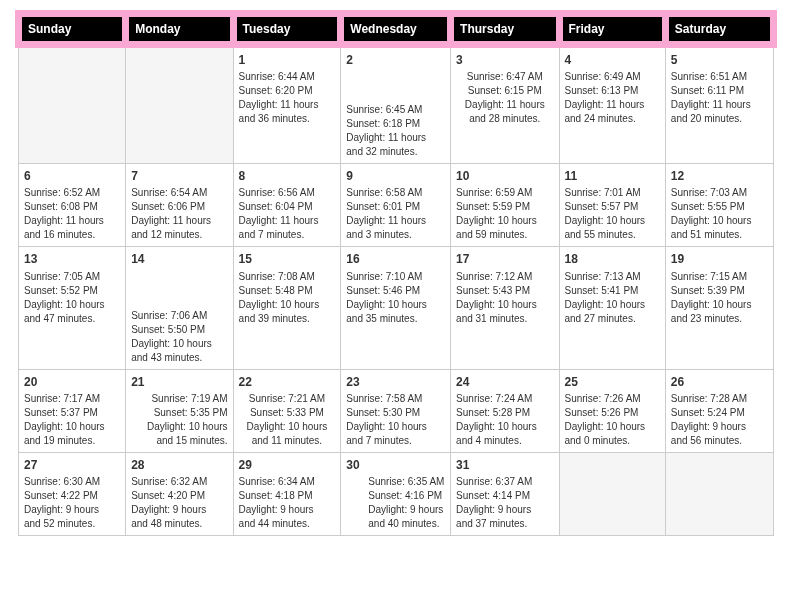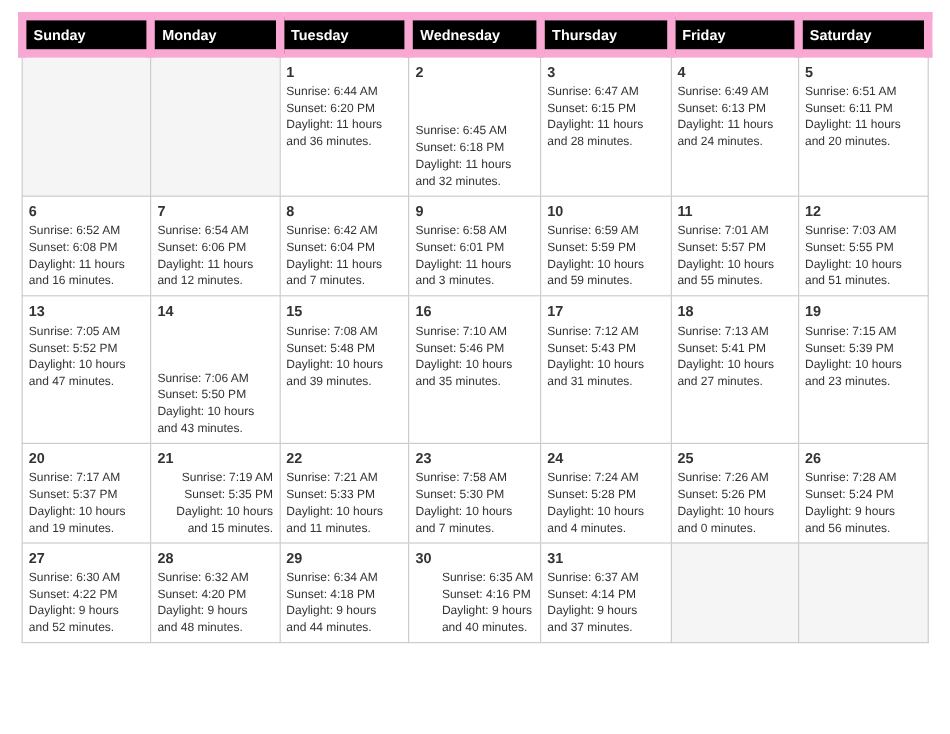--- a/index.html
+++ b/index.html
@@ -110,21 +110,21 @@
           </td>
           <td>
             <span class="day-num">2</span>
             <div class="day-info" style="white-space: pre-line; margin-top: 35px;">Sunrise: 6:45 AM
 Sunset: 6:18 PM
 Daylight: 11 hours
 and 32 minutes.</div>
           </td>
           <td>
             <span class="day-num">3</span>
-            <div class="day-info" style="white-space: pre-line;">Sunrise: 6:47 AM
+            <div class="day-info" style="white-space: pre-line; text-align: center;">Sunrise: 6:47 AM
 Sunset: 6:15 PM
 Daylight: 11 hours
 and 28 minutes.</div>
           </td>
           <td>
             <span class="day-num">4</span>
             <div class="day-info" style="white-space: pre-line;">Sunrise: 6:49 AM
 Sunset: 6:13 PM
 Daylight: 11 hours
 and 24 minutes.</div>
@@ -147,21 +147,21 @@
           </td>
           <td>
             <span class="day-num">7</span>
             <div class="day-info" style="white-space: pre-line;">Sunrise: 6:54 AM
 Sunset: 6:06 PM
 Daylight: 11 hours
 and 12 minutes.</div>
           </td>
           <td>
             <span class="day-num">8</span>
-            <div class="day-info" style="white-space: pre-line;">Sunrise: 6:42 AM
+            <div class="day-info" style="white-space: pre-line;">Sunrise: 6:56 AM
 Sunset: 6:04 PM
 Daylight: 11 hours
 and 7 minutes.</div>
           </td>
           <td>
             <span class="day-num">9</span>
             <div class="day-info" style="white-space: pre-line;">Sunrise: 6:58 AM
 Sunset: 6:01 PM
 Daylight: 11 hours
 and 3 minutes.</div>
@@ -249,21 +249,21 @@
           </td>
           <td>
             <span class="day-num">21</span>
             <div class="day-info" style="white-space: pre-line; text-align: right;">Sunrise: 7:19 AM
 Sunset: 5:35 PM
 Daylight: 10 hours
 and 15 minutes.</div>
           </td>
           <td>
             <span class="day-num">22</span>
-            <div class="day-info" style="white-space: pre-line;">Sunrise: 7:21 AM
+            <div class="day-info" style="white-space: pre-line; text-align: center;">Sunrise: 7:21 AM
 Sunset: 5:33 PM
 Daylight: 10 hours
 and 11 minutes.</div>
           </td>
           <td>
             <span class="day-num">23</span>
             <div class="day-info" style="white-space: pre-line;">Sunrise: 7:58 AM
 Sunset: 5:30 PM
 Daylight: 10 hours
 and 7 minutes.</div>

